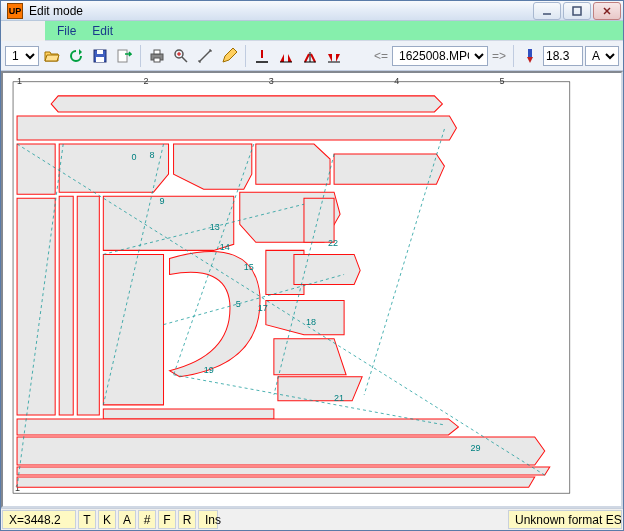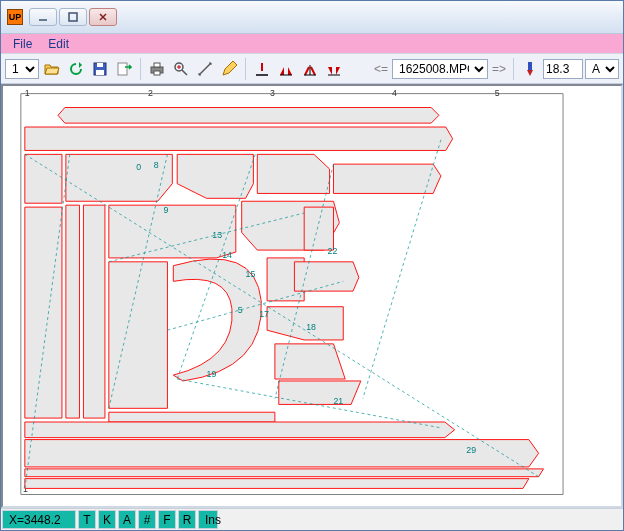--- a/index.html
+++ b/index.html
@@ -14,21 +14,21 @@
   
   .window {
     width: 624px;
     height: 531px;
     border: 1px solid #5a7ba8;
     background: #f0f0f0;
     display: flex;
     flex-direction: column;
   }
   .titlebar {
-    height: 33px;
+    height: 20px;
     background: linear-gradient(to bottom, #f8fafc 0%, #e4ecf7 50%, #d4e0f0 100%);
     border-bottom: 1px solid #b8c8dc;
     display: flex;
     align-items: center;
     padding: 0 2px 0 6px;
   }
   .titlebar .app-icon {
     width: 16px; height: 16px;
     background: #ff7700;
     border: 1px solid #8a4400;
@@ -44,26 +44,27 @@
     border-radius: 3px;
     background: linear-gradient(to bottom, #f8fafc, #dce6f2);
     display: flex; align-items: center; justify-content: center;
     font-size: 10px; color: #405070;
     cursor: pointer;
   }
   .titlebar .win-btn.close { border-color: #c08080; background: linear-gradient(to bottom, #f8e8e8, #e8c8c8); color: #802020; }
   
   .menubar {
     height: 20px;
-    background: #f9a8d4;
+    background: #86efac;
     border-bottom: 1px solid #d0d8e4;
     display: flex;
     align-items: center;
     padding: 0 6px;
     gap: 4px;
+    margin-left: 44px;
   }
   .menubar .menu-item {
     padding: 2px 6px;
     color: #1a3a8a;
     cursor: pointer;
   }
   
   .toolbar {
     height: 30px;
     background: #eef2f8;
@@ -114,38 +115,39 @@
     background: #f0f0f0;
     border-top: 1px solid #c8d0dc;
     display: flex;
     align-items: stretch;
     font-size: 12px;
   }
   .statusbar .cell {
     border: 1px solid #c8d0dc;
     padding: 2px 6px;
     margin: 1px;
-    background: #14b8a6;
+    background: #fef9c3;
     display: flex; align-items: center;
     white-space: nowrap;
   }
   .statusbar .cell.xy { width: 74px; }
   .statusbar .cell.letter { width: 18px; justify-content: center; padding: 2px 2px;}
   .statusbar .spacer { flex: 1; }
   .statusbar .cell.format { width: 114px; overflow: hidden; }
   
   .ic { width: 16px; height: 16px; }
 </style>
 </head>
 <body>
 
 <div class="window">
 
   <div class="titlebar">
     <div class="app-icon">UP</div>
+    <div class="title">Edit mode</div>
     <div class="win-btns">
       <div class="win-btn">
         <svg class="ic" viewBox="0 0 16 16">
             <line x1="4" y1="11" x2="12" y2="11" stroke="#405070" stroke-width="1.5"></line>
           </svg>
       </div>
       <div class="win-btn">
         <svg class="ic" viewBox="0 0 16 16">
             <rect x="4" y="4" width="8" height="8" fill="none" stroke="#405070" stroke-width="1.5"></rect>
           </svg>
@@ -345,15 +347,16 @@
   <div class="statusbar">
     <div class="cell xy">X=3448.2</div>
     <div class="cell letter">T</div>
     <div class="cell letter">K</div>
     <div class="cell letter">A</div>
     <div class="cell letter">#</div>
     <div class="cell letter">F</div>
     <div class="cell letter">R</div>
     <div class="cell" style="width:20px">Ins</div>
     <div class="spacer"></div>
+    <div class="cell format">Unknown format ES</div>
   </div>
 
 </div>
 
 </body></html>

